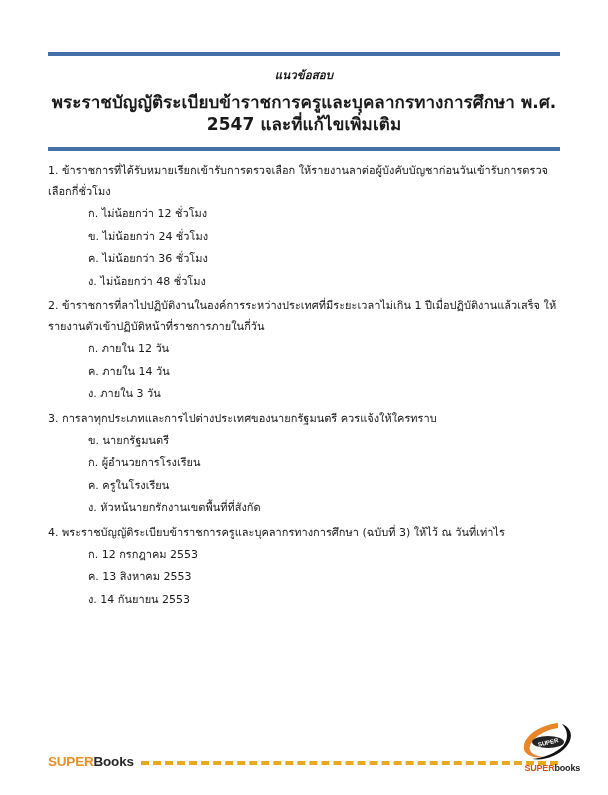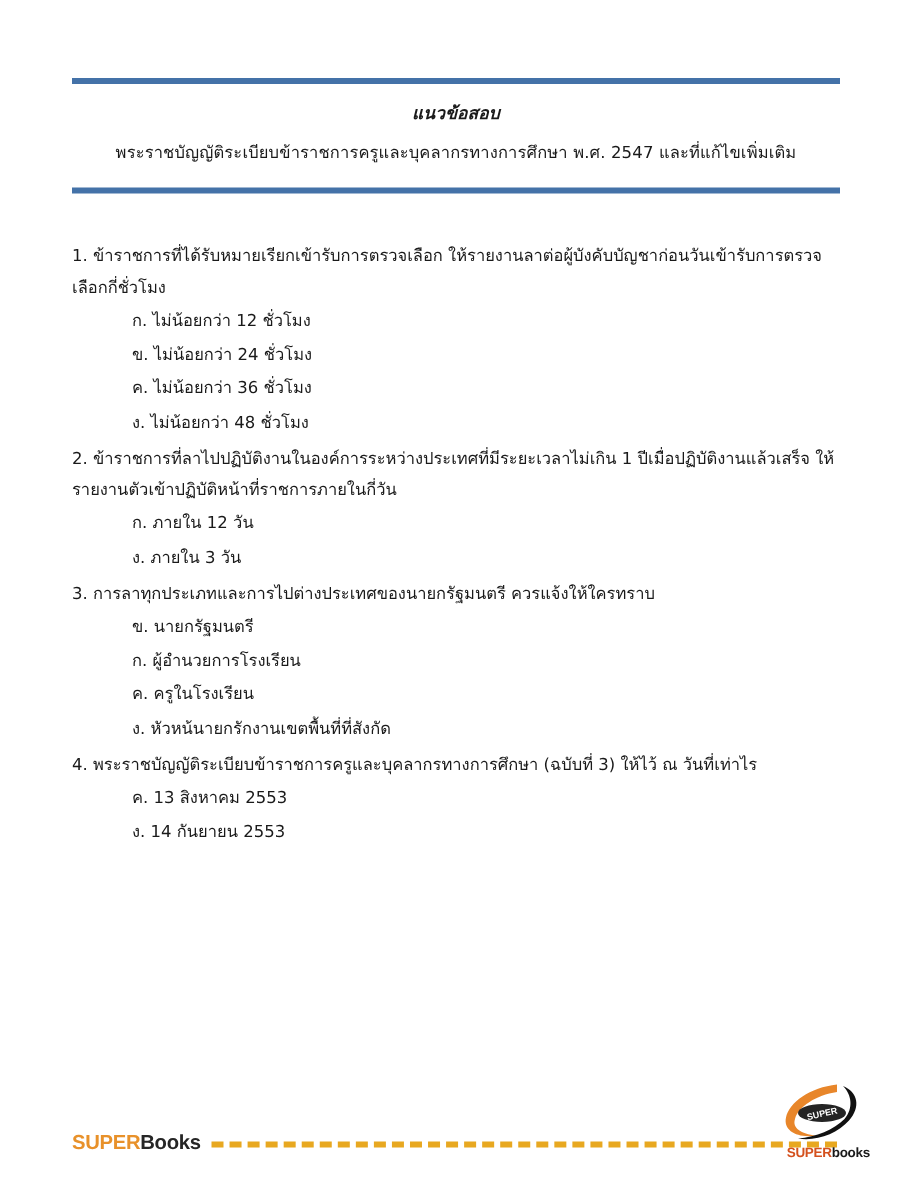--- a/index.html
+++ b/index.html
@@ -45,22 +45,22 @@
   }
   .title-line1 {
     font-size: 11.5px;
     font-weight: bold;
     color: #1a1a1a;
     line-height: 20px;
     letter-spacing: 0.1px;
     font-style: italic;
   }
   .title-line2 {
-    font-size: 11px;
-    font-weight: normal;
+    font-size: 17px;
+    font-weight: bold;
     color: #1a1a1a;
     line-height: 22px;
     margin-top: 6px;
     letter-spacing: 0.1px;
   }
 
   
   .content {
     position: absolute;
     left: 48px;
@@ -169,37 +169,39 @@
         <li class="option">ข. ไม่น้อยกว่า 24 ชั่วโมง</li>
         <li class="option">ค. ไม่น้อยกว่า 36 ชั่วโมง</li>
         <li class="option">ง. ไม่น้อยกว่า 48 ชั่วโมง</li>
       </ul>
     </div>
 
     <div class="question-block">
       <p class="question-text">2. ข้าราชการที่ลาไปปฏิบัติงานในองค์การระหว่างประเทศที่มีระยะเวลาไม่เกิน 1 ปีเมื่อปฏิบัติงานแล้วเสร็จ ให้รายงานตัวเข้าปฏิบัติหน้าที่ราชการภายในกี่วัน</p>
       <ul class="options">
         <li class="option">ก. ภายใน 12 วัน</li>
+        <li class="option">ค. ภายใน 14 วัน</li>
         <li class="option">ง. ภายใน 3 วัน</li>
       </ul>
     </div>
 
     <div class="question-block">
       <p class="question-text">3. การลาทุกประเภทและการไปต่างประเทศของนายกรัฐมนตรี ควรแจ้งให้ใครทราบ</p>
       <ul class="options">
         <li class="option">ข. นายกรัฐมนตรี</li>
         <li class="option">ก. ผู้อำนวยการโรงเรียน</li>
         <li class="option">ค. ครูในโรงเรียน</li>
         <li class="option">ง. หัวหน้นายกรักงานเขตพื้นที่ที่สังกัด</li>
       </ul>
     </div>
 
     <div class="question-block">
       <p class="question-text">4. พระราชบัญญัติระเบียบข้าราชการครูและบุคลากรทางการศึกษา (ฉบับที่ 3) ให้ไว้ ณ วันที่เท่าไร</p>
       <ul class="options">
+        <li class="option">ก. 12 กรกฎาคม 2553</li>
         <li class="option">ค. 13 สิงหาคม 2553</li>
         <li class="option">ง. 14 กันยายน 2553</li>
       </ul>
     </div>
 
   </div>
 
   <div class="footer">
     <div class="footer-inner">
       <span class="brand-word"><span class="brand-super">SUPER</span><span class="brand-books">Books</span></span>

